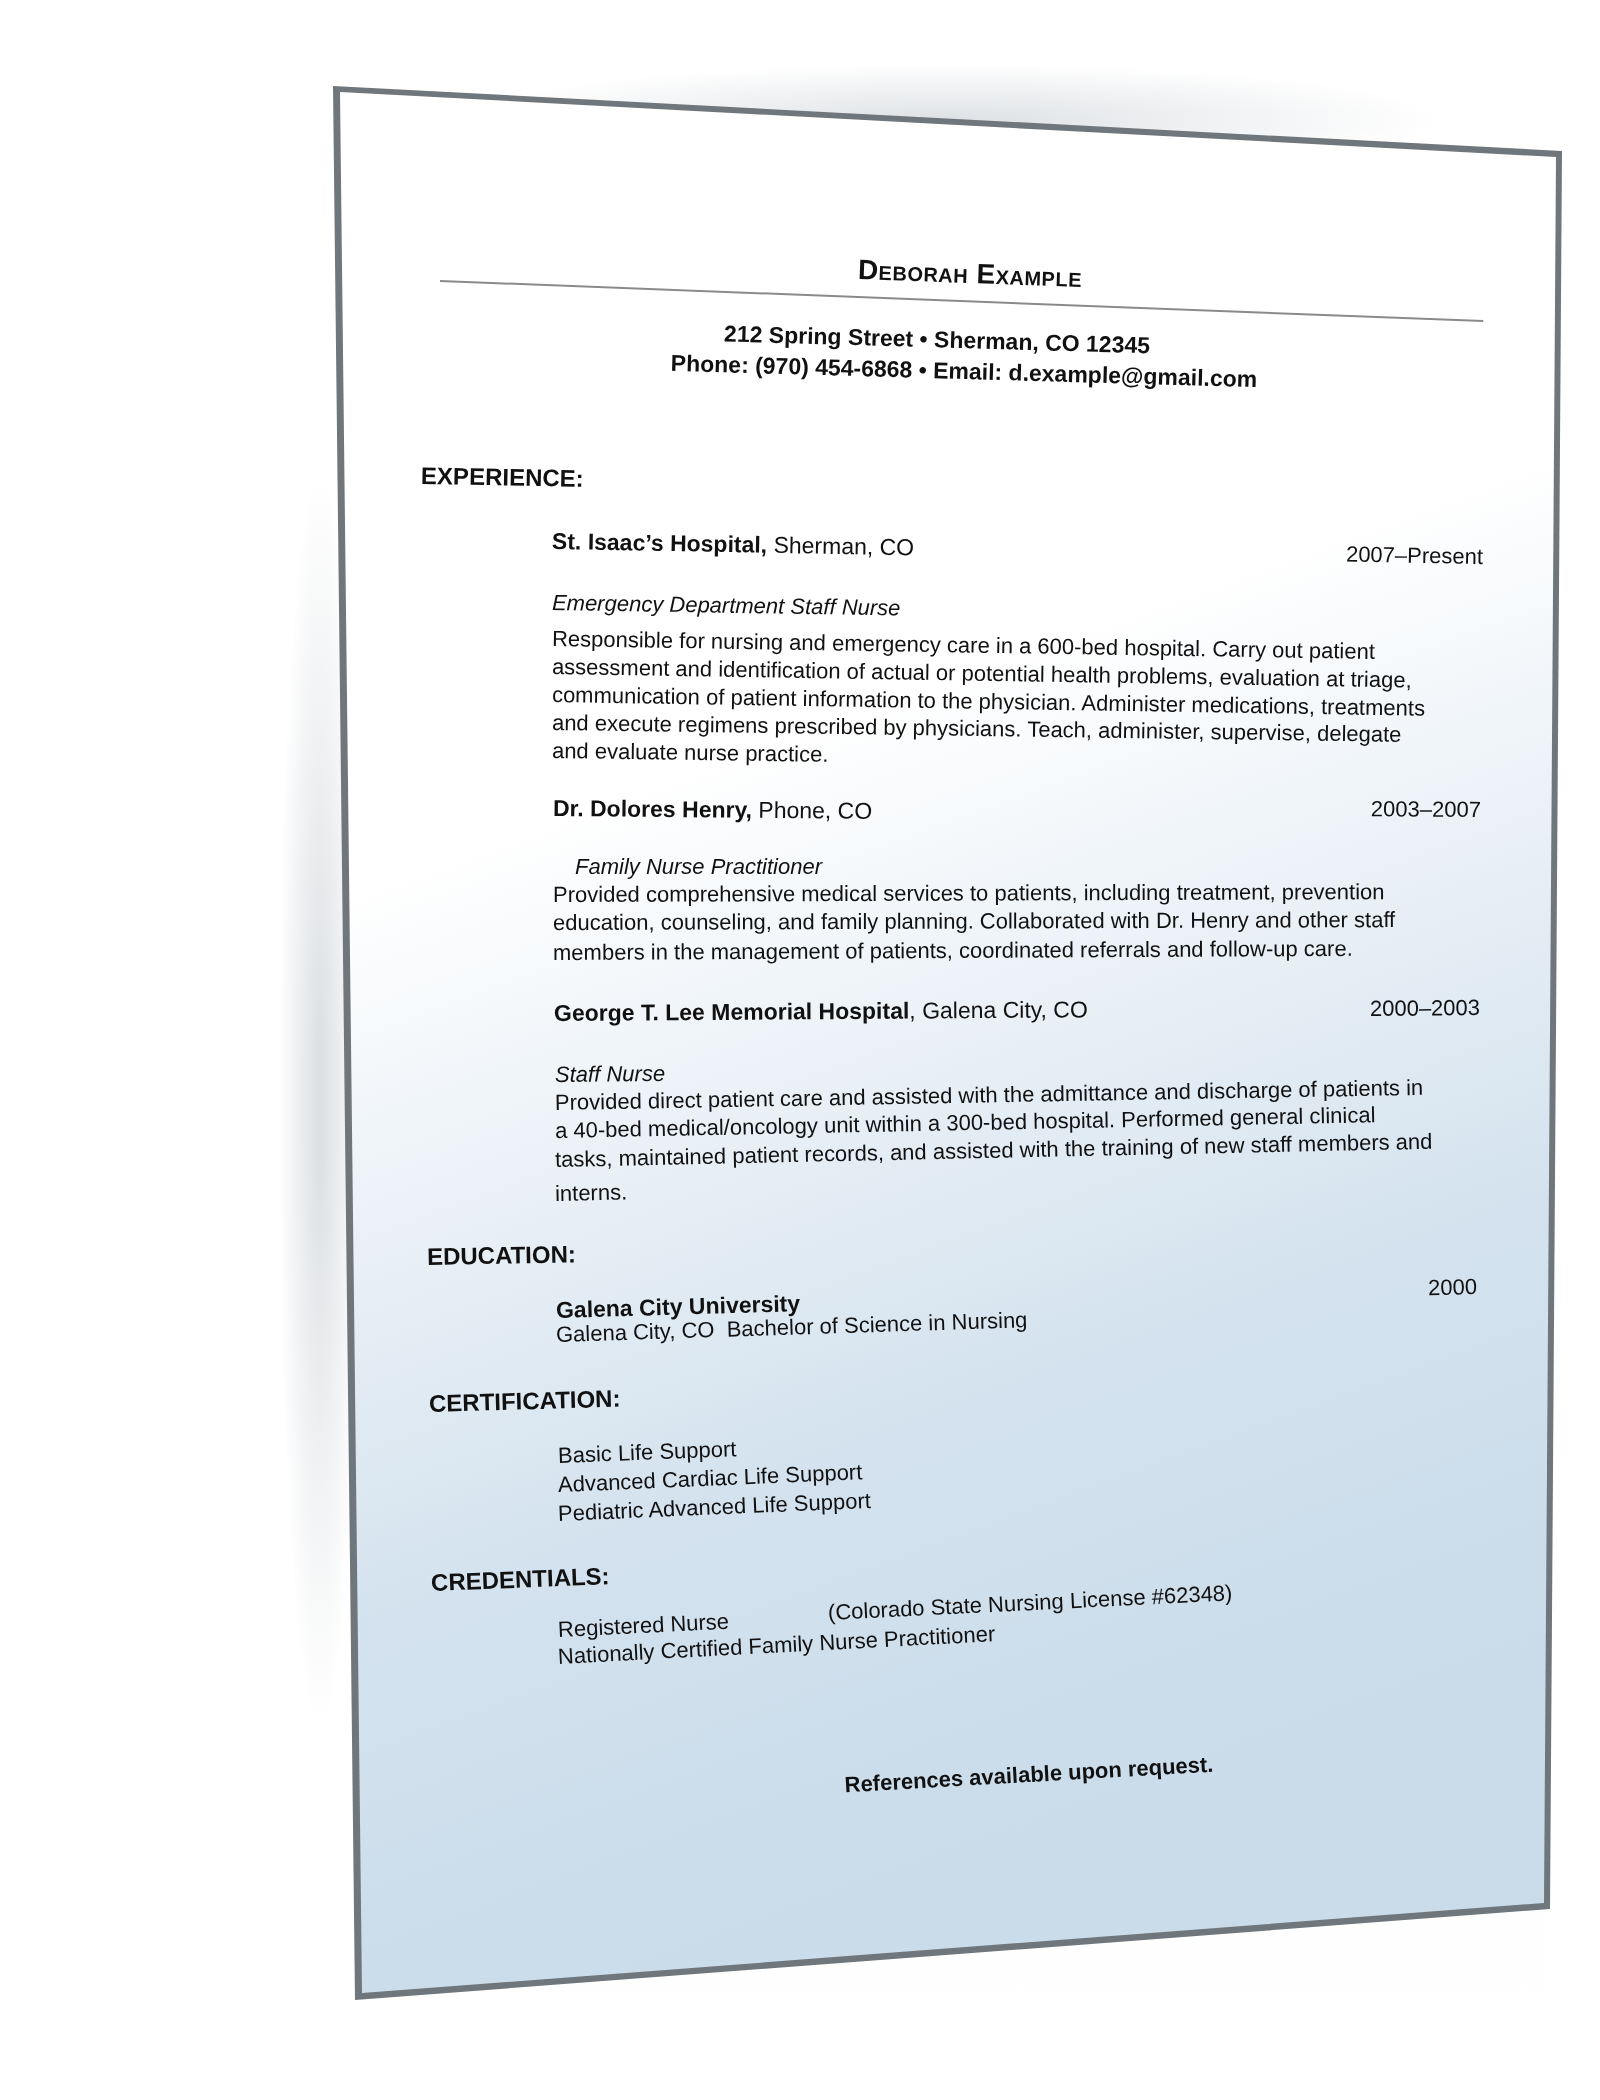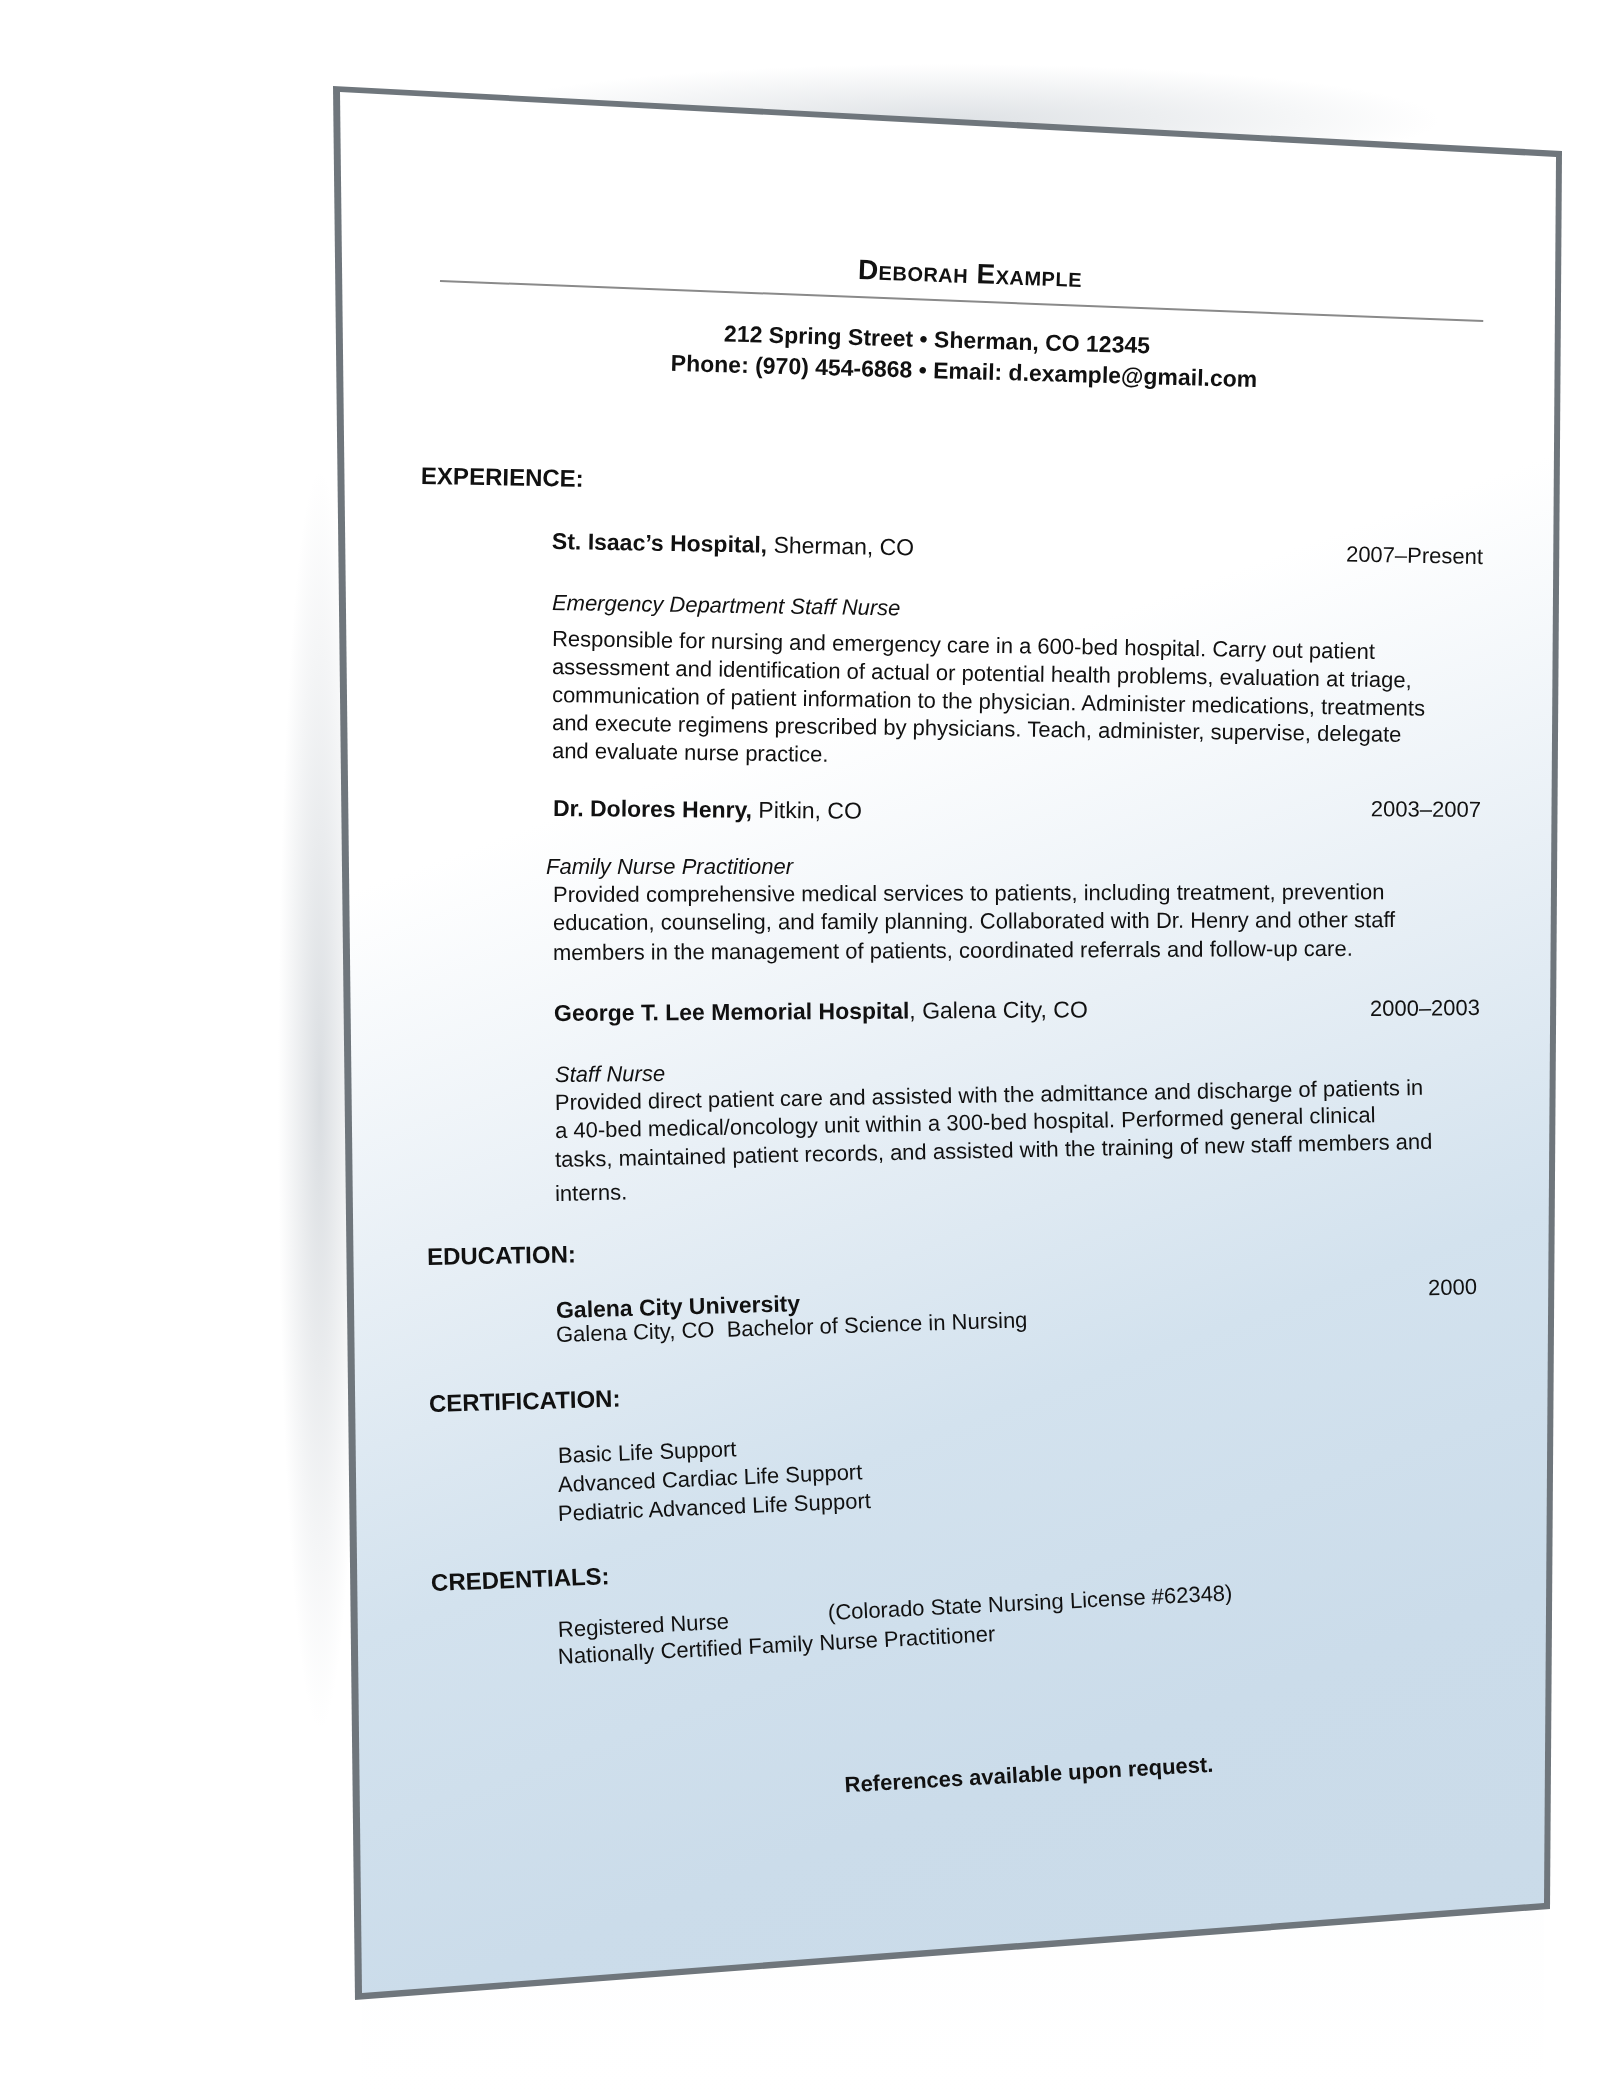--- a/index.html
+++ b/index.html
@@ -63,24 +63,24 @@
 </div>
 <div class="t r date" style="left:1283px; top:544px; width:200px; text-align:right; transform:rotate(1deg);">2007–Present</div>
 <div class="t role" style="left:552px; top:590px; transform:rotate(0.9deg);">Emergency Department Staff Nurse</div>
 <div class="t body" style="left:552px; top:626px; transform:rotate(0.9deg);">Responsible for nursing and emergency care in a 600-bed hospital. Carry out patient</div>
 <div class="t body" style="left:552px; top:654px; transform:rotate(0.9deg);">assessment and identification of actual or potential health problems, evaluation at triage,</div>
 <div class="t body" style="left:552px; top:682px; transform:rotate(0.9deg);">communication of patient information to the physician. Administer medications, treatments</div>
 <div class="t body" style="left:552px; top:710px; transform:rotate(0.8deg);">and execute regimens prescribed by physicians. Teach, administer, supervise, delegate</div>
 <div class="t body" style="left:552px; top:738px; transform:rotate(0.8deg);">and evaluate nurse practice.</div>
 
 <div class="t emp" style="left:553px; top:795px; transform:rotate(0.5deg);">
-  <b>Dr. Dolores Henry,</b><span> Pitkin, CO</span>
+  <b>Dr. Dolores Henry,</b><span> Phone, CO</span>
 </div>
 <div class="t r date" style="left:1281px; top:797px; width:200px; text-align:right; transform:rotate(0.4deg);">2003–2007</div>
-<div class="t role" style="left:546px; top:854px;">Family Nurse Practitioner</div>
+<div class="t role" style="left:575px; top:854px;">Family Nurse Practitioner</div>
 <div class="t body" style="left:553px; top:882px; transform:rotate(-0.2deg);">Provided comprehensive medical services to patients, including treatment, prevention</div>
 <div class="t body" style="left:553px; top:910px; transform:rotate(-0.2deg);">education, counseling, and family planning. Collaborated with Dr. Henry and other staff</div>
 <div class="t body" style="left:553px; top:940px; transform:rotate(-0.3deg);">members in the management of patients, coordinated referrals and follow-up care.</div>
 
 <div class="t emp" style="left:554px; top:1000px; transform:rotate(-0.4deg);">
   <b>George T. Lee Memorial Hospital</b><span>, Galena City, CO</span>
 </div>
 <div class="t r date" style="left:1280px; top:995px; width:200px; text-align:right; transform:rotate(-0.5deg);">2000–2003</div>
 <div class="t role" style="left:555px; top:1062px; transform:rotate(-0.6deg);">Staff Nurse</div>
 <div class="t body" style="left:555px; top:1090px; transform:rotate(-1deg);">Provided direct patient care and assisted with the admittance and discharge of patients in</div>

